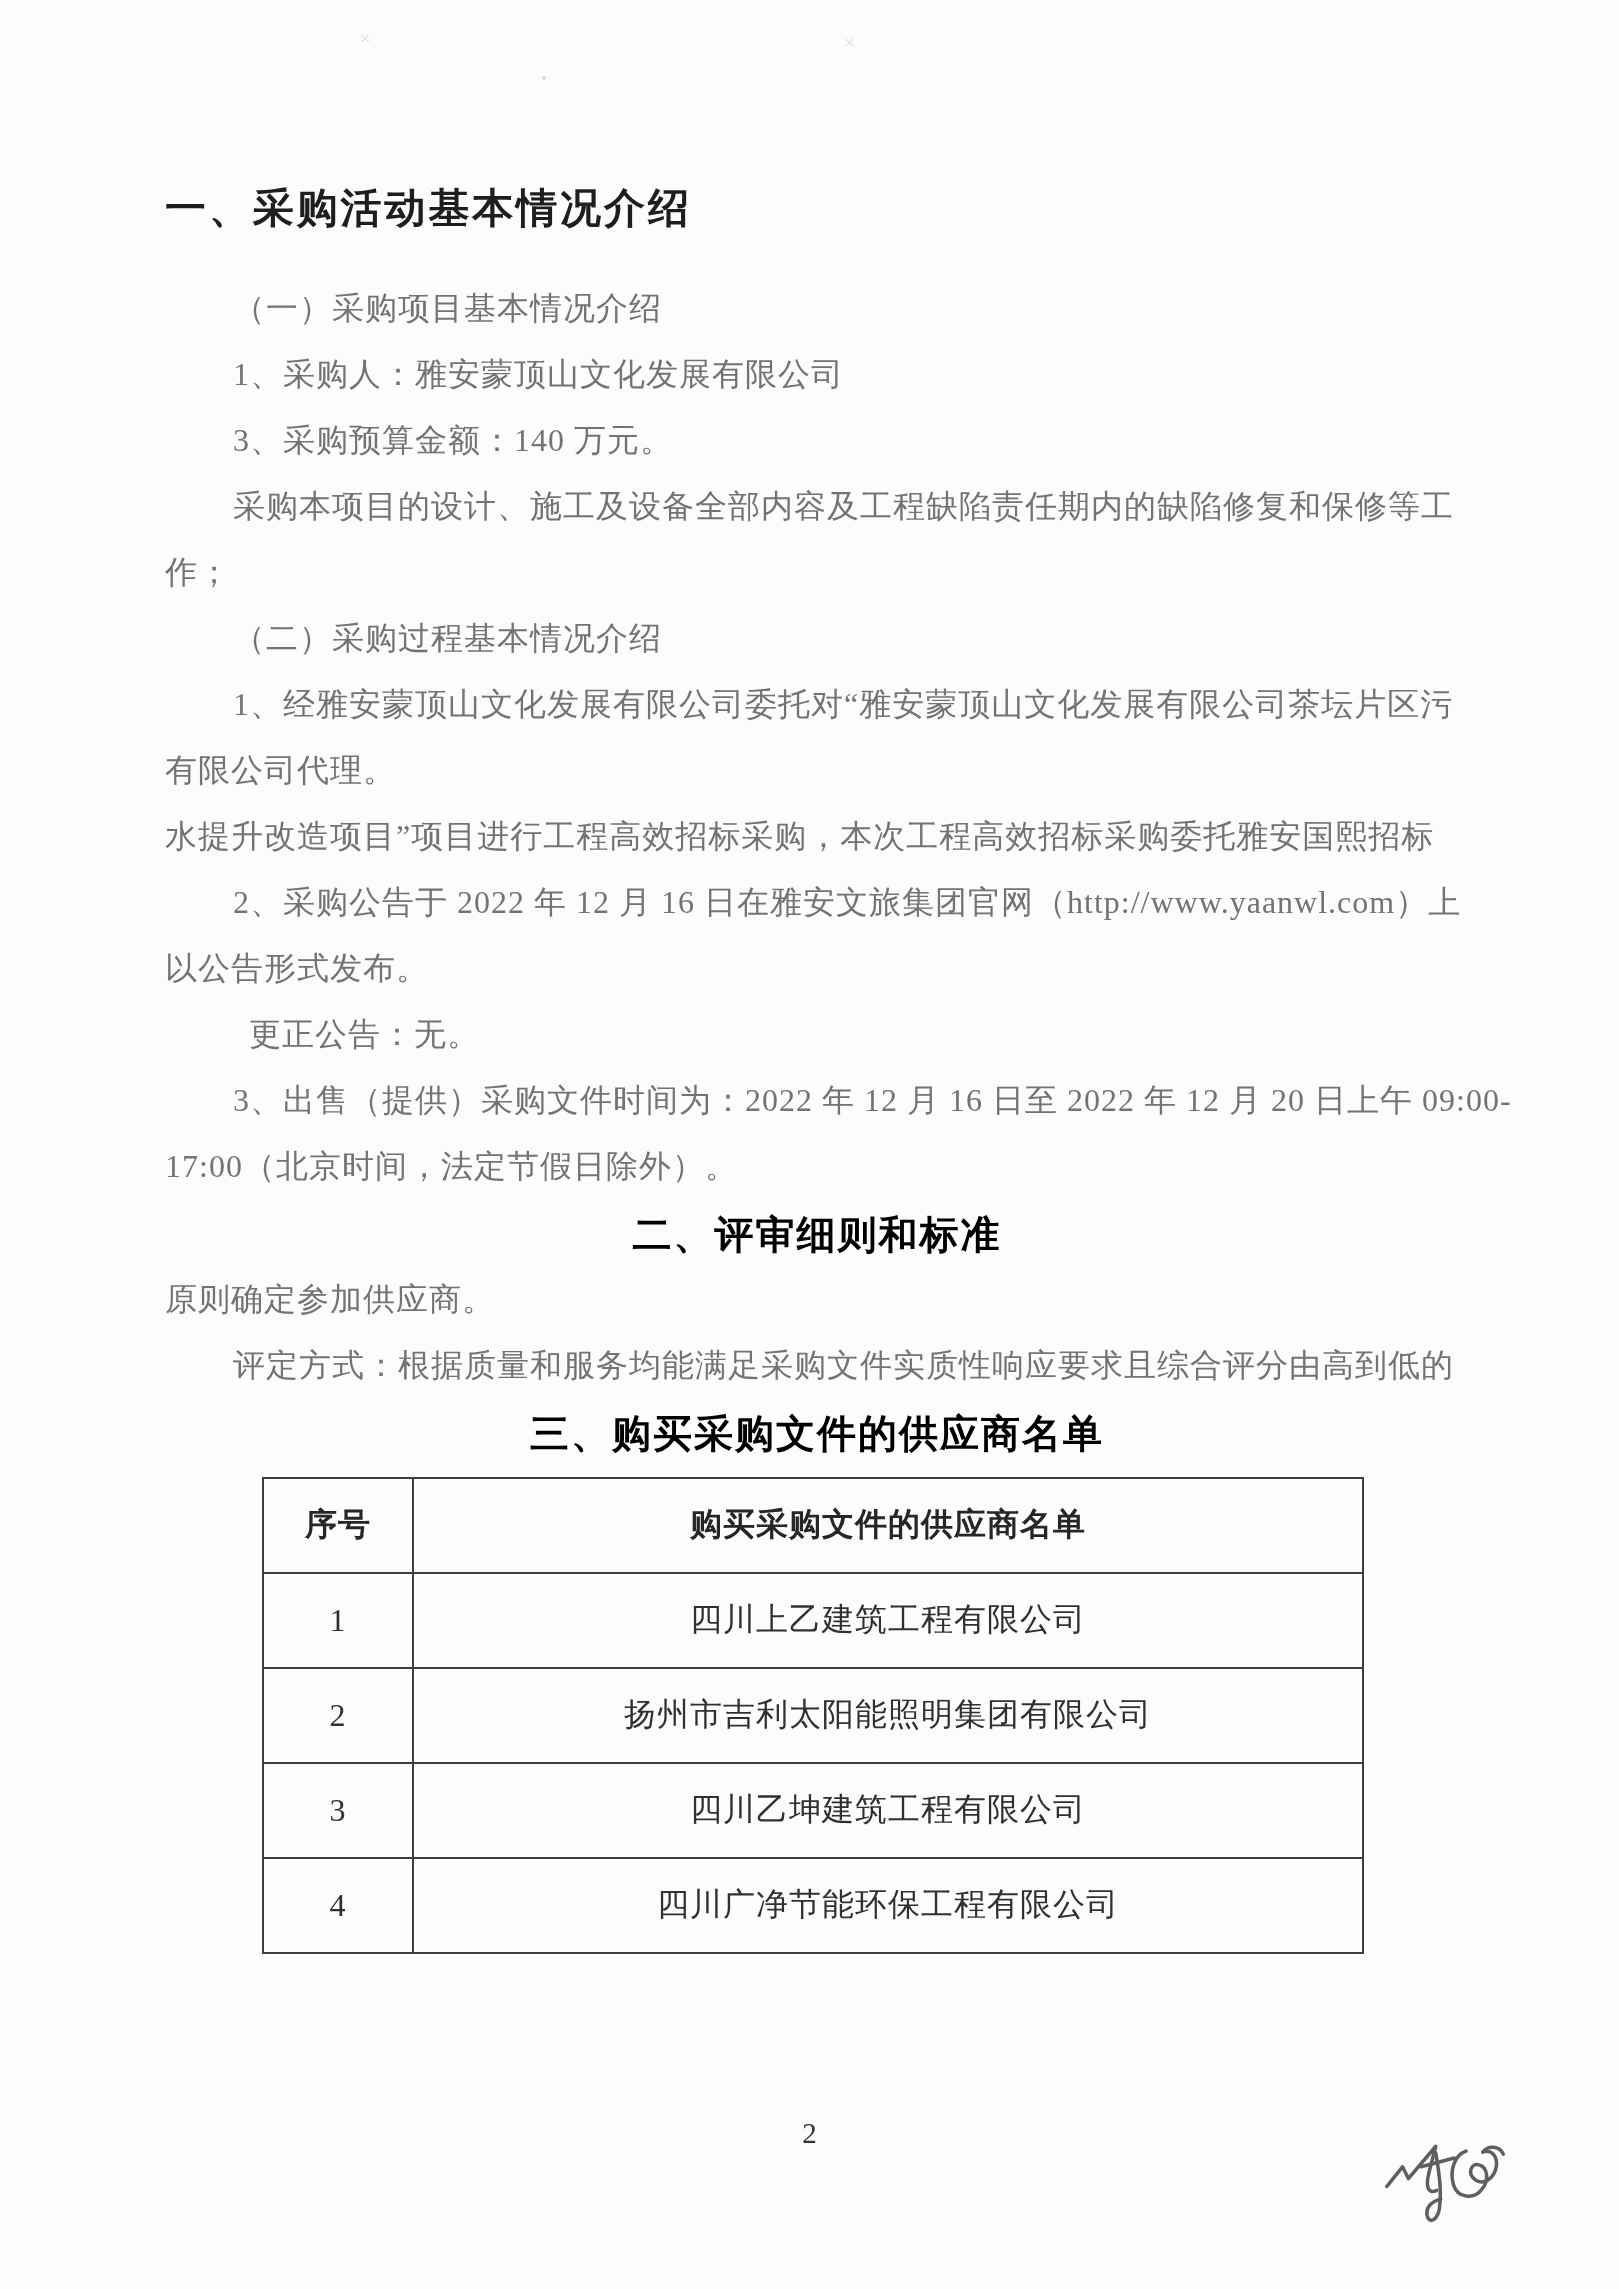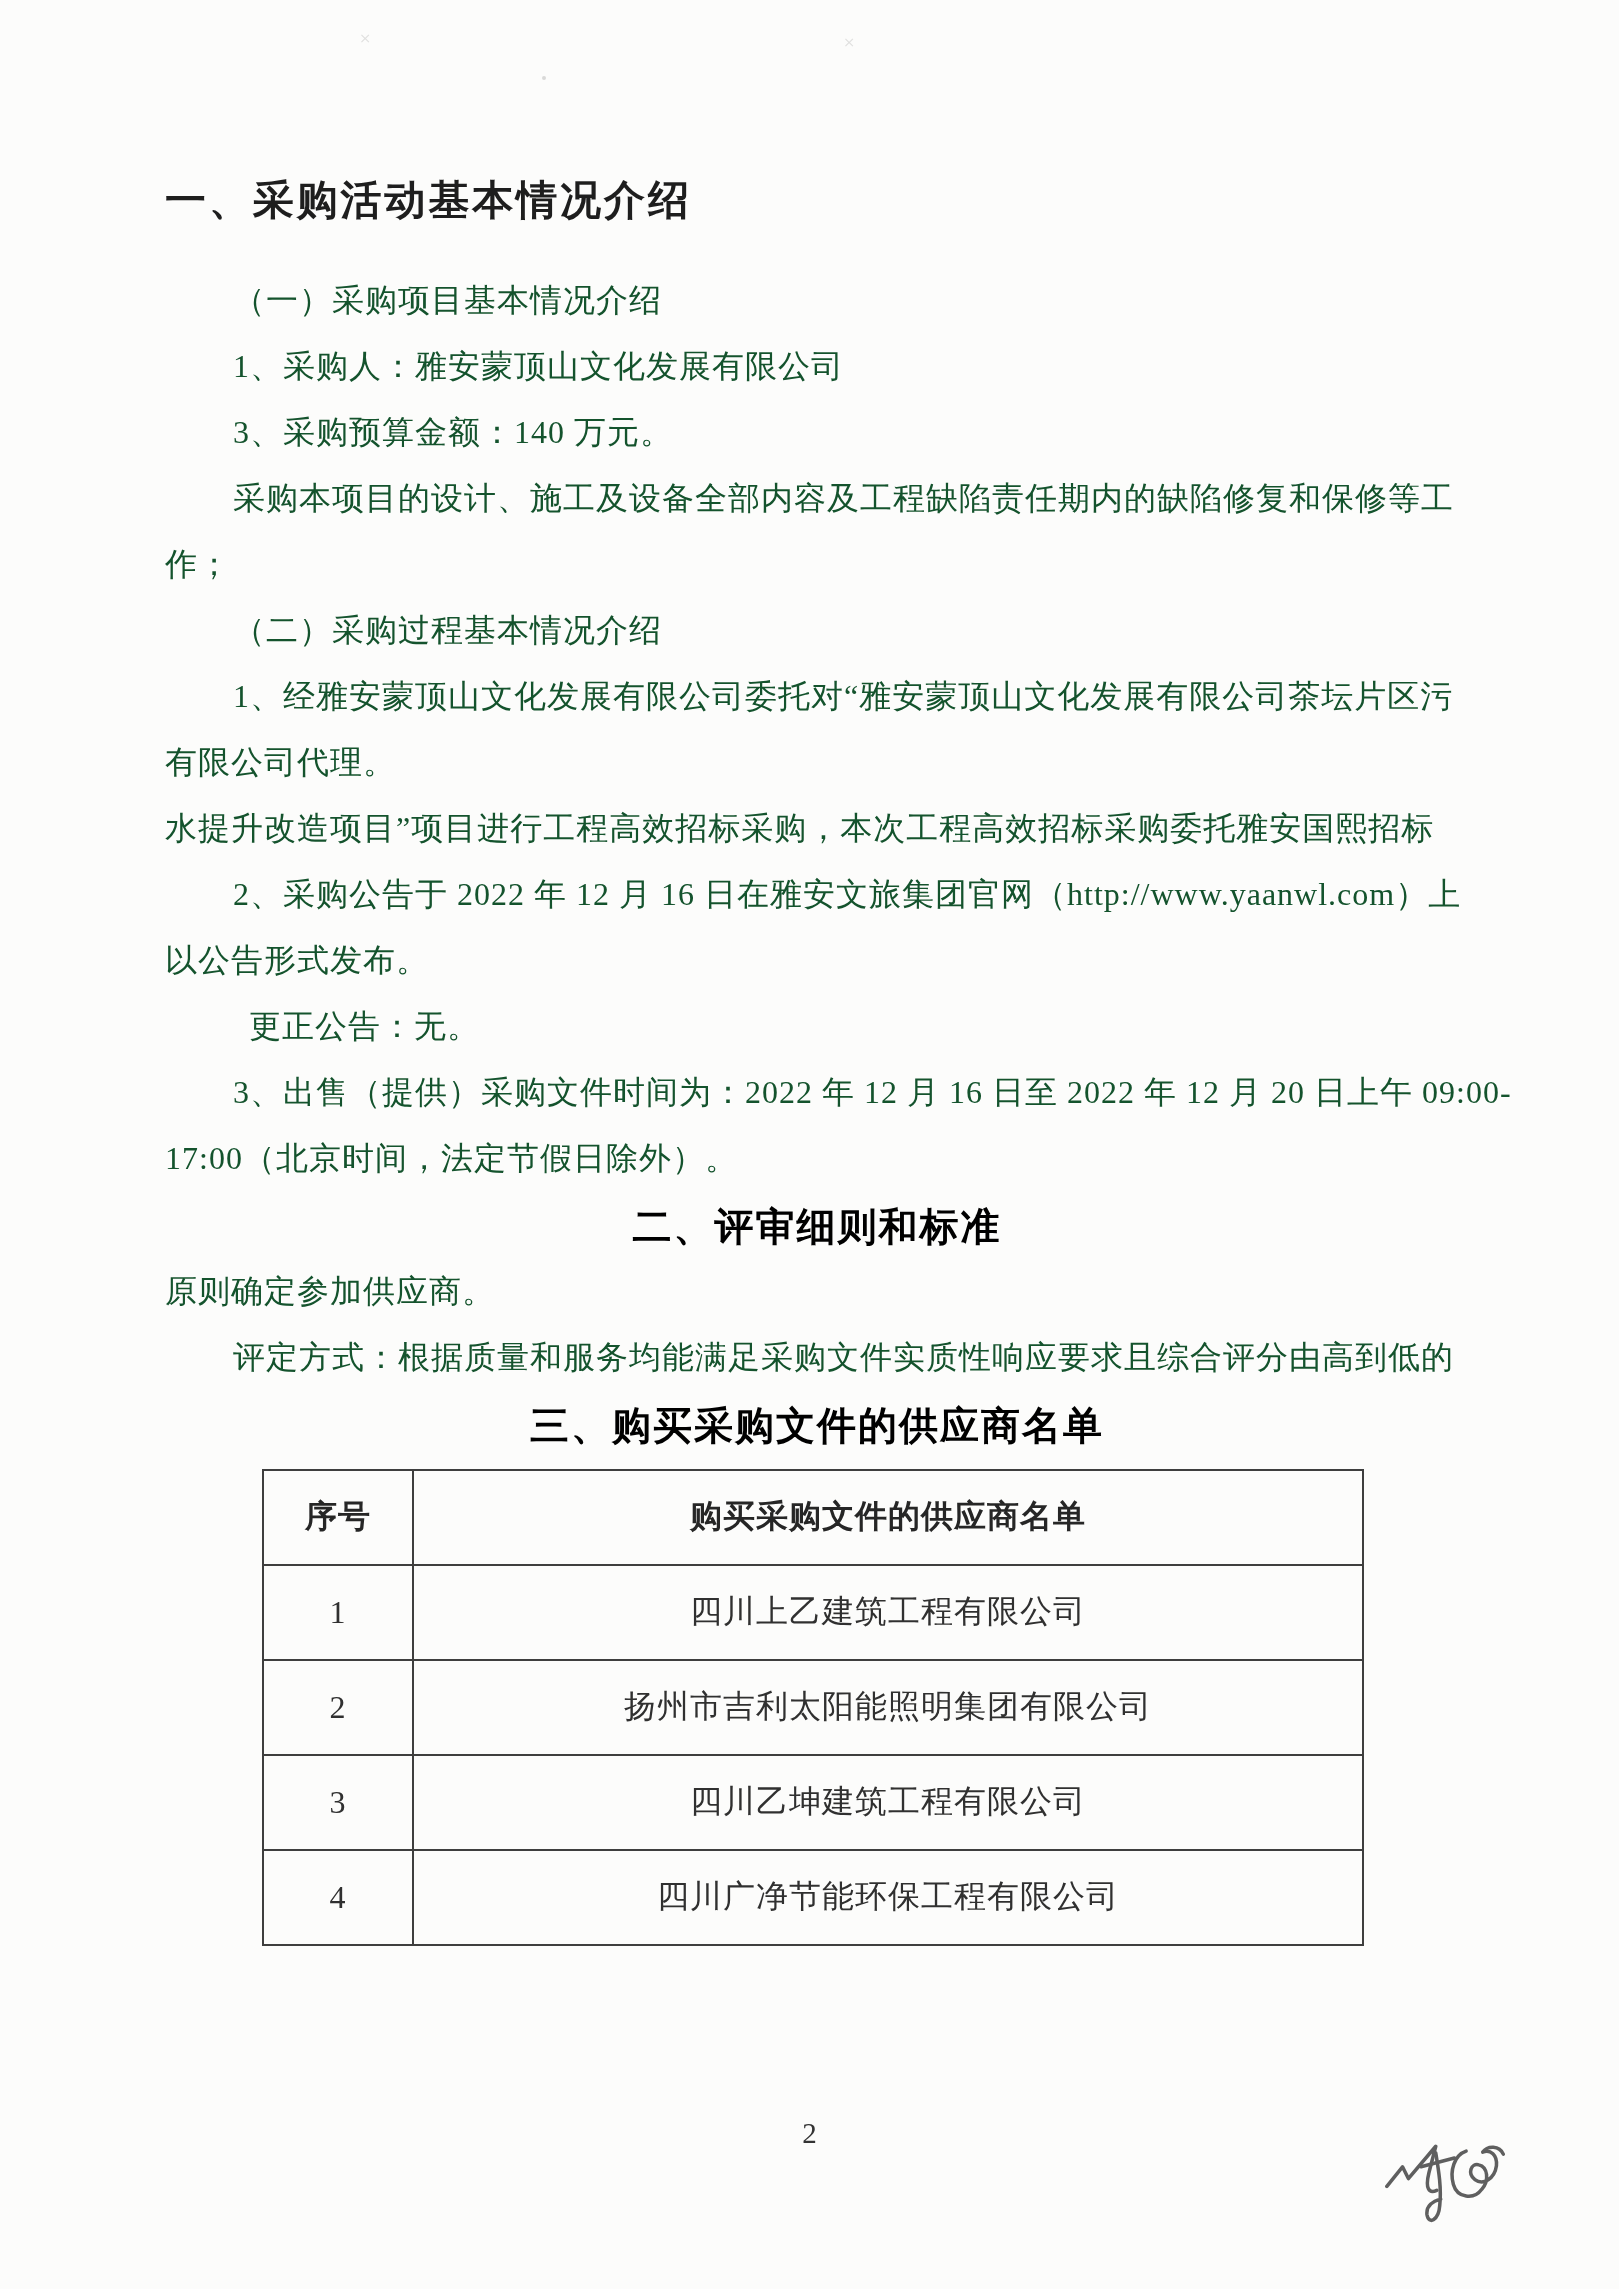--- a/index.html
+++ b/index.html
@@ -6,21 +6,21 @@
   .page{
     position:relative;
     width:1619px;height:2290px;
     background:#fcfcfb;
     overflow:hidden;
     font-family:"Liberation Serif","DejaVu Serif",serif;
     color:#2d2d2d;
   }
   .content{
     position:absolute;
-    left:165px;top:4px;
+    left:165px;top:12px;
     width:1304px;
   }
   .h1{
     margin:0;
     padding-top:167px;
     font-family:"Liberation Sans","DejaVu Sans",sans-serif;
     font-weight:bold;
     font-size:41px;
     line-height:59px;
     letter-spacing:2.9px;
@@ -36,21 +36,21 @@
     letter-spacing:2px;
     color:#000000;
     text-align:center;
   }
   .line{
     font-size:32px;
     line-height:66px;
     height:66px;
     letter-spacing:1px;
     white-space:nowrap;
-    color:#14532d;
+    color:#737373;
   }
   .indent{padding-left:68px;}
   .indent-more{padding-left:84px;}
   table.supplier{
     border-collapse:collapse;
     margin-left:97px;
     margin-top:11.8px;
     width:1102px;
     table-layout:fixed;
   }

